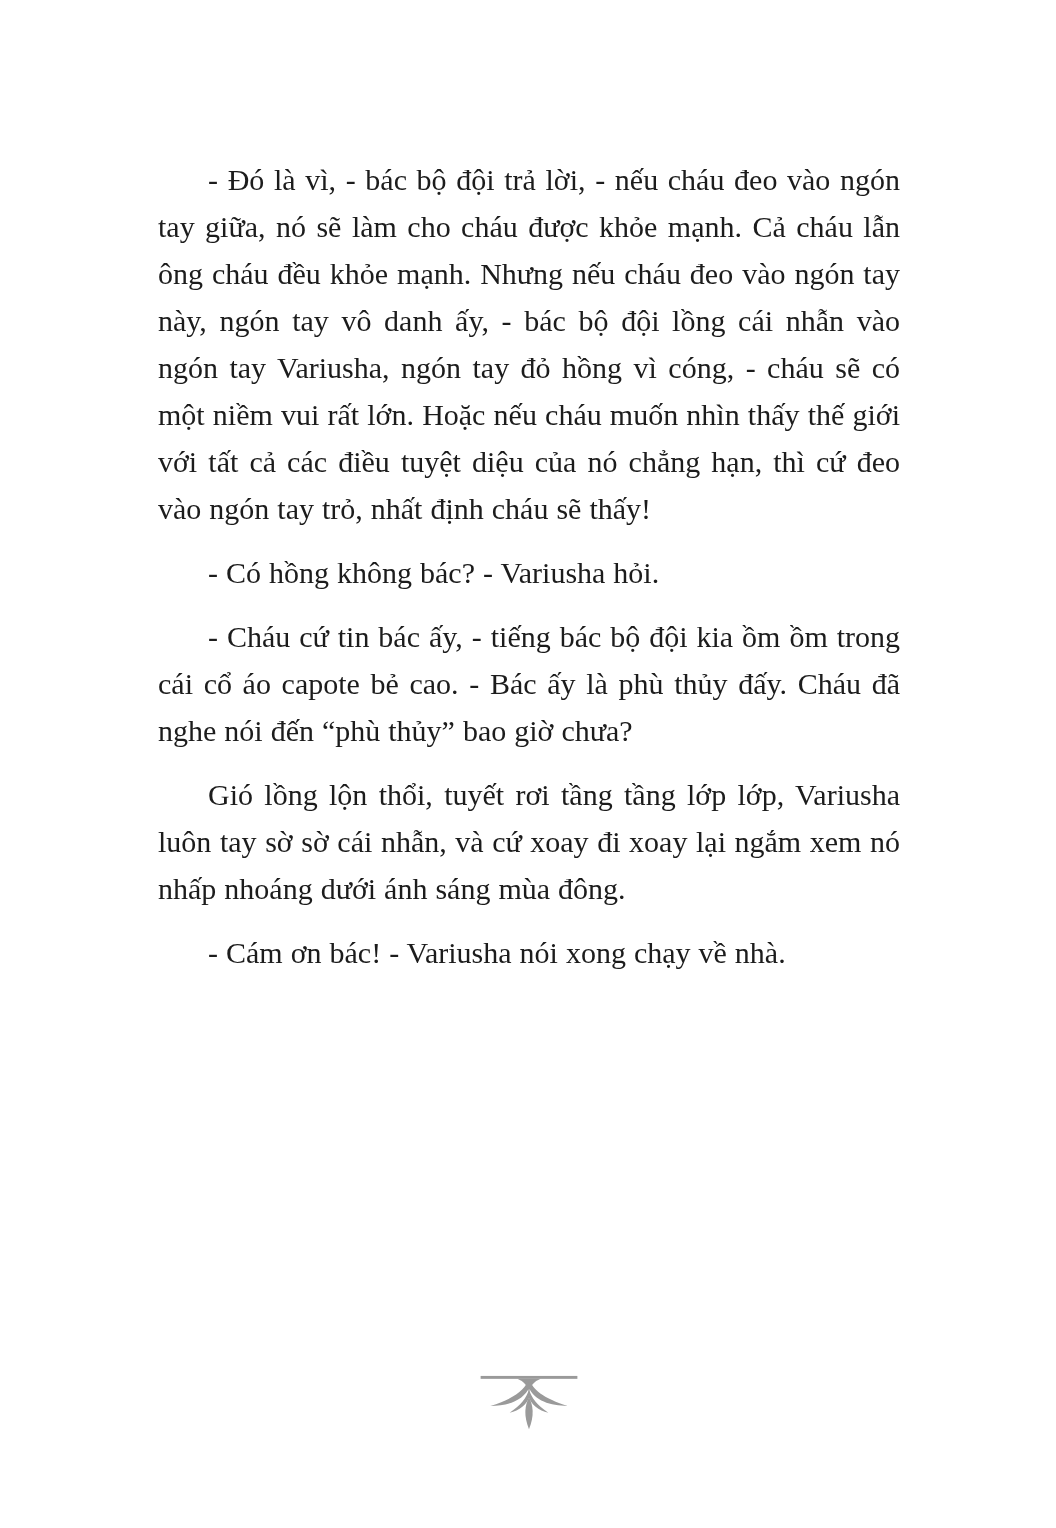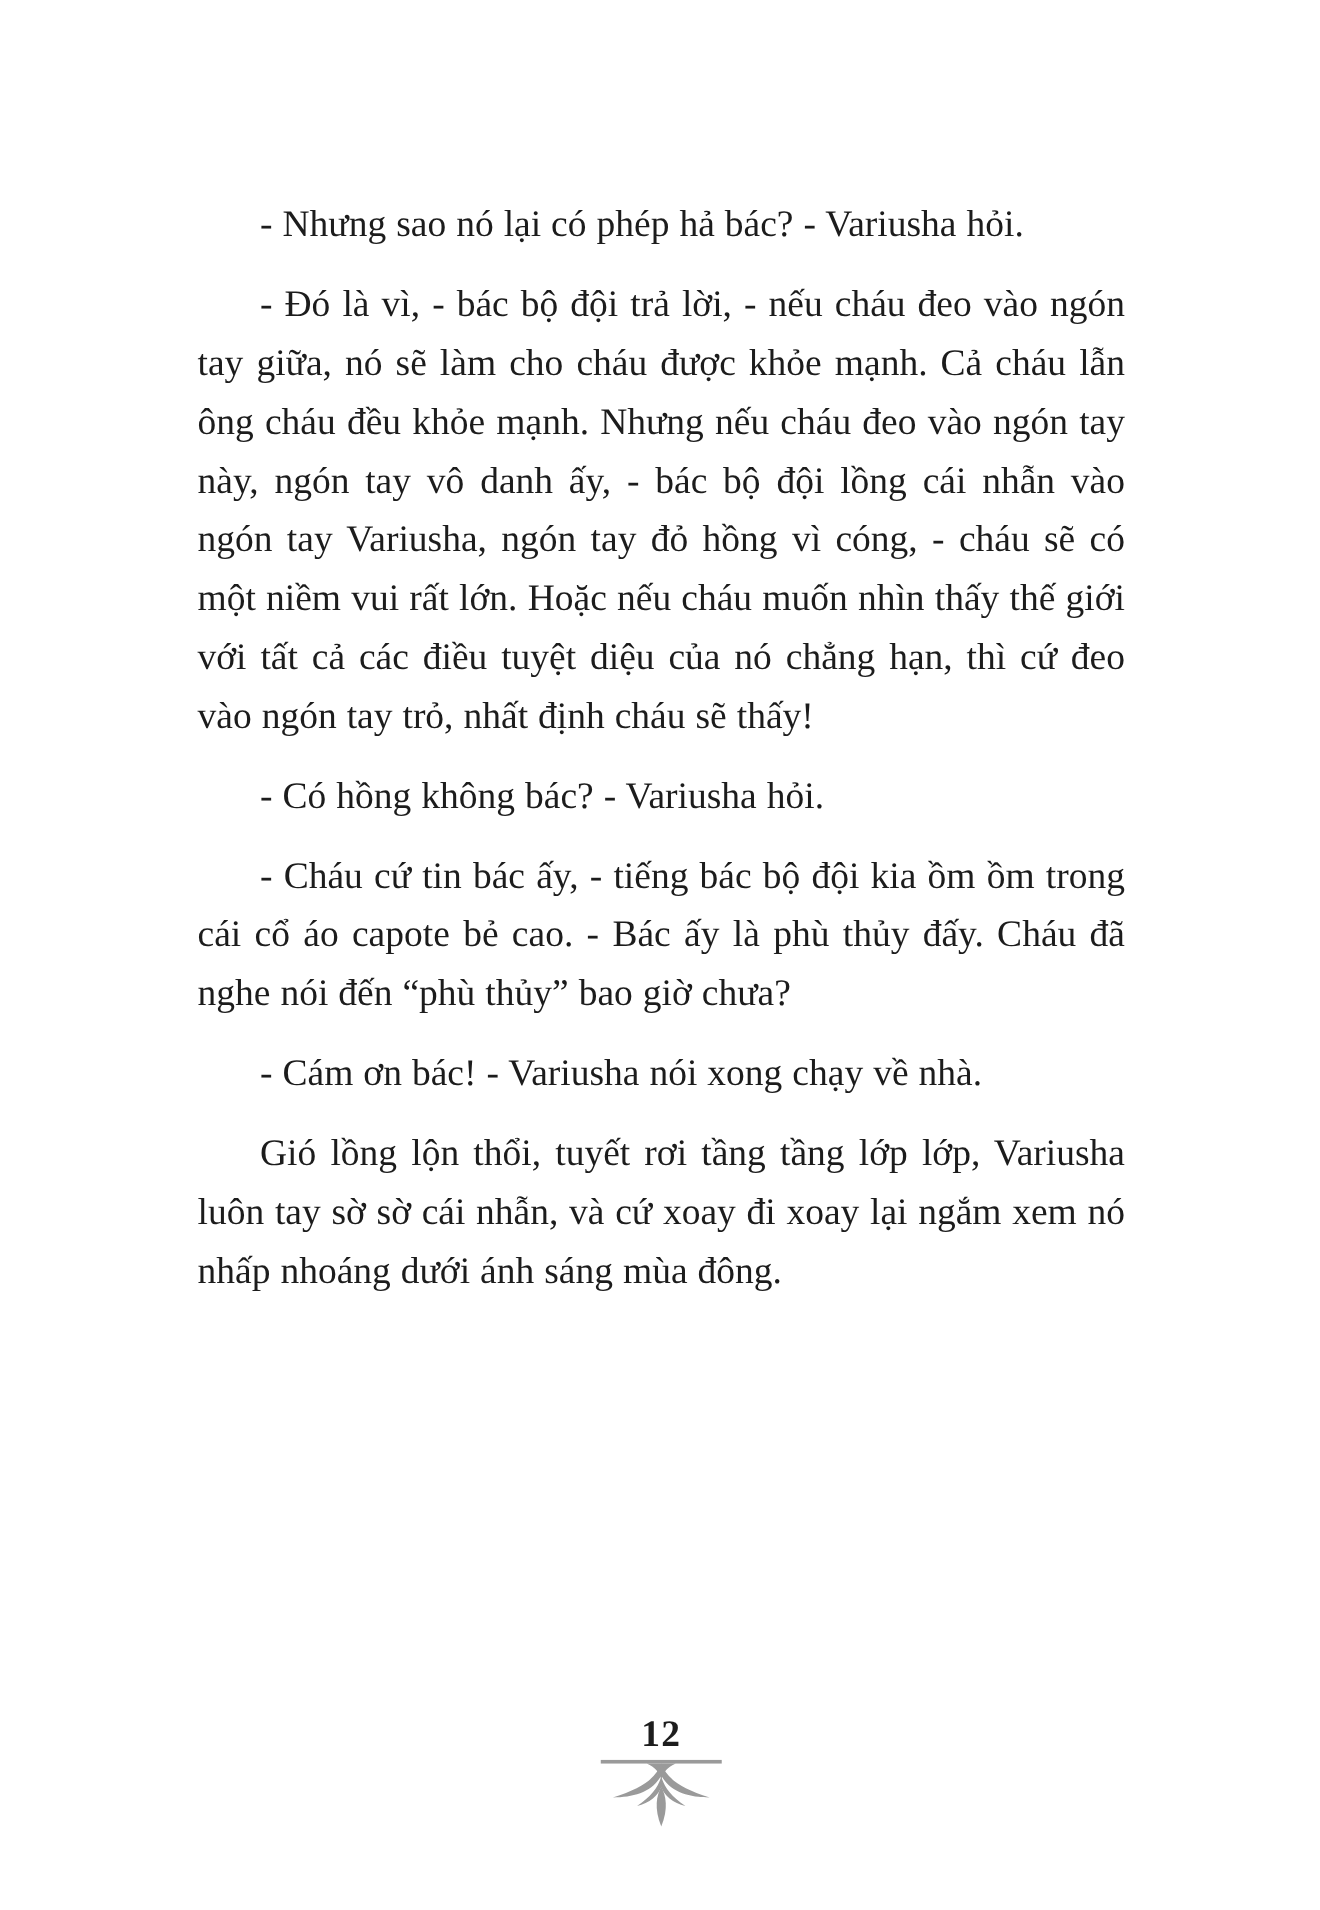--- a/index.html
+++ b/index.html
@@ -55,30 +55,28 @@
     height: 60px;
   }
 </style>
 </head>
 <body>
 
 <div class="book-page">
 
   <div class="text-block">
 
-  <p>- Nhưng sao nó lại có phép hả bác? - Variusha hỏi.</p>
       <p>- Đó là vì, - bác bộ đội trả lời, - nếu cháu đeo vào ngón tay giữa, nó sẽ làm cho cháu được khỏe mạnh. Cả cháu lẫn ông cháu đều khỏe mạnh. Nhưng nếu cháu đeo vào ngón tay này, ngón tay vô danh ấy, - bác bộ đội lồng cái nhẫn vào ngón tay Variusha, ngón tay đỏ hồng vì cóng, - cháu sẽ có một niềm vui rất lớn. Hoặc nếu cháu muốn nhìn thấy thế giới với tất cả các điều tuyệt diệu của nó chẳng hạn, thì cứ đeo vào ngón tay trỏ, nhất định cháu sẽ thấy!</p>
       <p>- Có hồng không bác? - Variusha hỏi.</p>
       <p>- Cháu cứ tin bác ấy, - tiếng bác bộ đội kia ồm ồm trong cái cổ áo capote bẻ cao. - Bác ấy là phù thủy đấy. Cháu đã nghe nói đến “phù thủy” bao giờ chưa?</p>
+      <p>Gió lồng lộn thổi, tuyết rơi tầng tầng lớp lớp, Variusha luôn tay sờ sờ cái nhẫn, và cứ xoay đi xoay lại ngắm xem nó nhấp nhoáng dưới ánh sáng mùa đông.</p>
       <p>- Cám ơn bác! - Variusha nói xong chạy về nhà.</p>
-      <p>Gió lồng lộn thổi, tuyết rơi tầng tầng lớp lớp, Variusha luôn tay sờ sờ cái nhẫn, và cứ xoay đi xoay lại ngắm xem nó nhấp nhoáng dưới ánh sáng mùa đông.</p>
     </div>
 
   <div class="page-footer">
-    <div class="page-number">12</div>
     <svg class="fleuron" viewBox="0 0 100 62" xmlns="http://www.w3.org/2000/svg" aria-hidden="true">
 
       <rect class="orn" x="0" y="2" width="100" height="3" fill="#9a9a9a"></rect>
 
       <path class="orn" d="M38 5 C 45 8 48 12 50 18 C 52 12 55 8 62 5 Z" fill="#9a9a9a"></path>
 
       <path class="orn" d="M50 5 C 46 16 36 25 10 33 C 28 33 44 28 51 13 Z" fill="#9a9a9a"></path>
       <path class="orn" d="M50 5 C 54 16 64 25 90 33 C 72 33 56 28 49 13 Z" fill="#9a9a9a"></path>
 
       <path class="orn" d="M50 16 C 47 25 42 32 30 40 C 40 38 48 32 51 22 Z" fill="#9a9a9a"></path>

